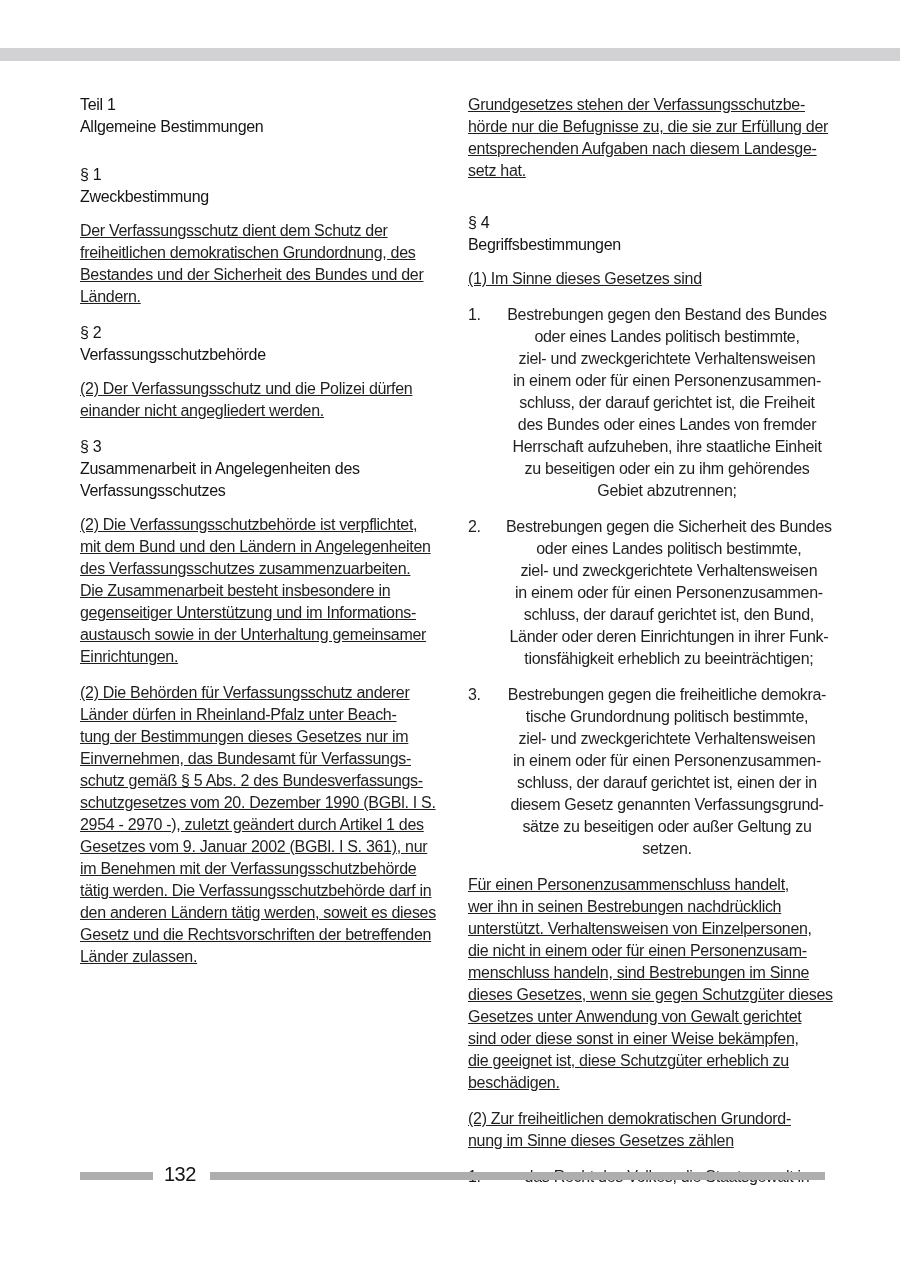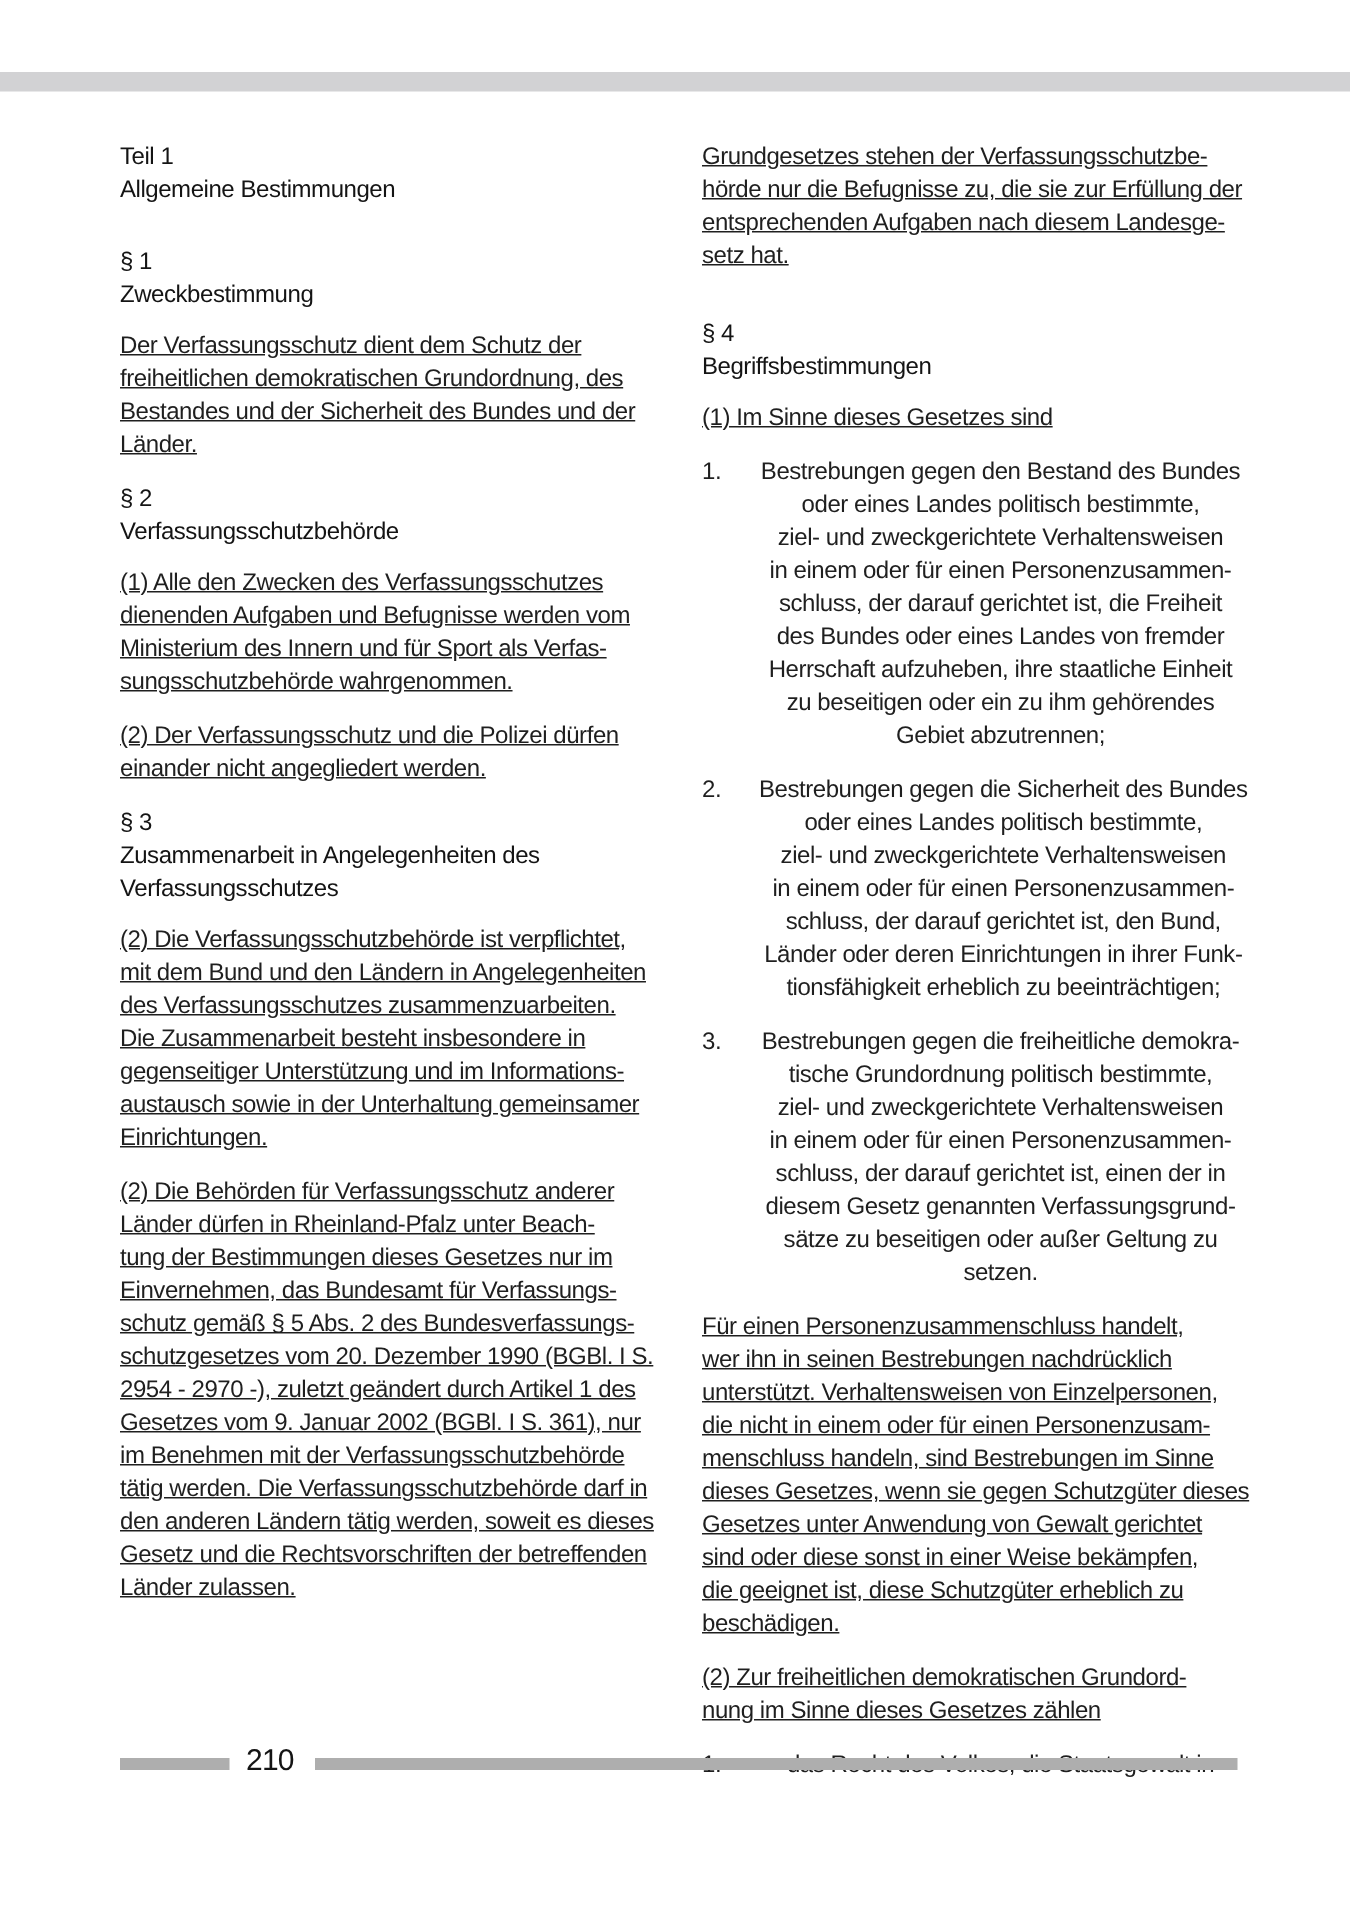--- a/index.html
+++ b/index.html
@@ -105,28 +105,24 @@
 
   <div class="col left">
     <div class="h part-h">Teil 1
 Allgemeine Bestimmungen</div>
 
     <div class="h sec-first">§ 1
 Zweckbestimmung</div>
     <p class="para">Der Verfassungsschutz dient dem Schutz der
 freiheitlichen demokratischen Grundordnung, des
 Bestandes und der Sicherheit des Bundes und der
-Länder.</p>
+Ländern.</p>
 
     <div class="h">§ 2
 Verfassungsschutzbehörde</div>
-    <p class="para">(1) Alle den Zwecken des Verfassungsschutzes
-dienenden Aufgaben und Befugnisse werden vom
-Ministerium des Innern und für Sport als Verfas-
-sungsschutzbehörde wahrgenommen.</p>
     <p class="para">(2) Der Verfassungsschutz und die Polizei dürfen
 einander nicht angegliedert werden.</p>
 
     <div class="h">§ 3
 Zusammenarbeit in Angelegenheiten des
 Verfassungsschutzes</div>
     <p class="para">(2) Die Verfassungsschutzbehörde ist verpflichtet,
 mit dem Bund und den Ländern in Angelegenheiten
 des Verfassungsschutzes zusammenzuarbeiten.
 Die Zusammenarbeit besteht insbesondere in
@@ -208,15 +204,15 @@
     <div class="list-item">
       <span class="num">1.</span>
       <span class="itext">das Recht des Volkes, die Staatsgewalt in</span>
     </div>
   </div>
 
 </div>
 
 <div class="footer">
   <div class="bar short"></div>
-  <div class="pagenum">210</div>
+  <div class="pagenum">132</div>
   <div class="bar long"></div>
 </div>
 
 </body></html>

